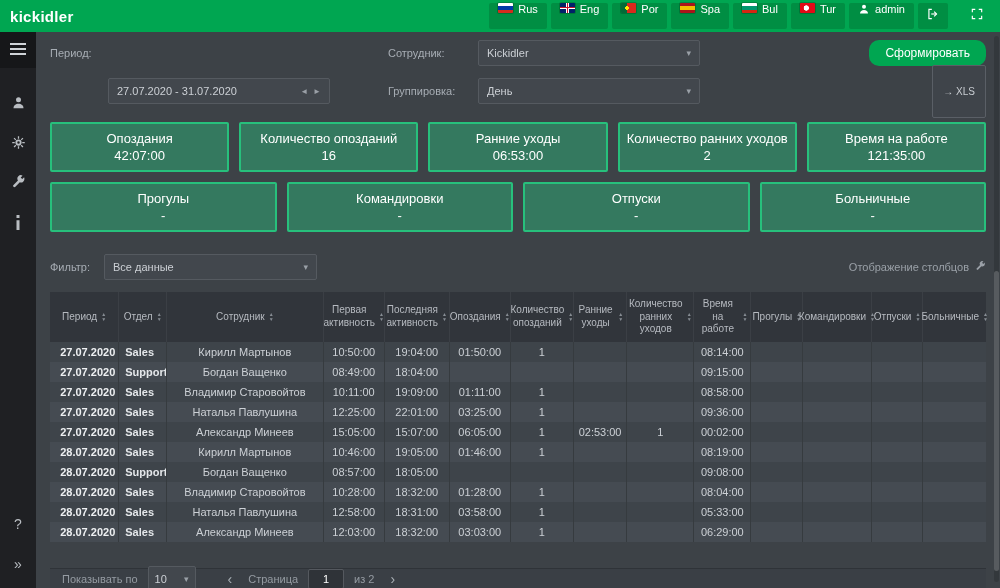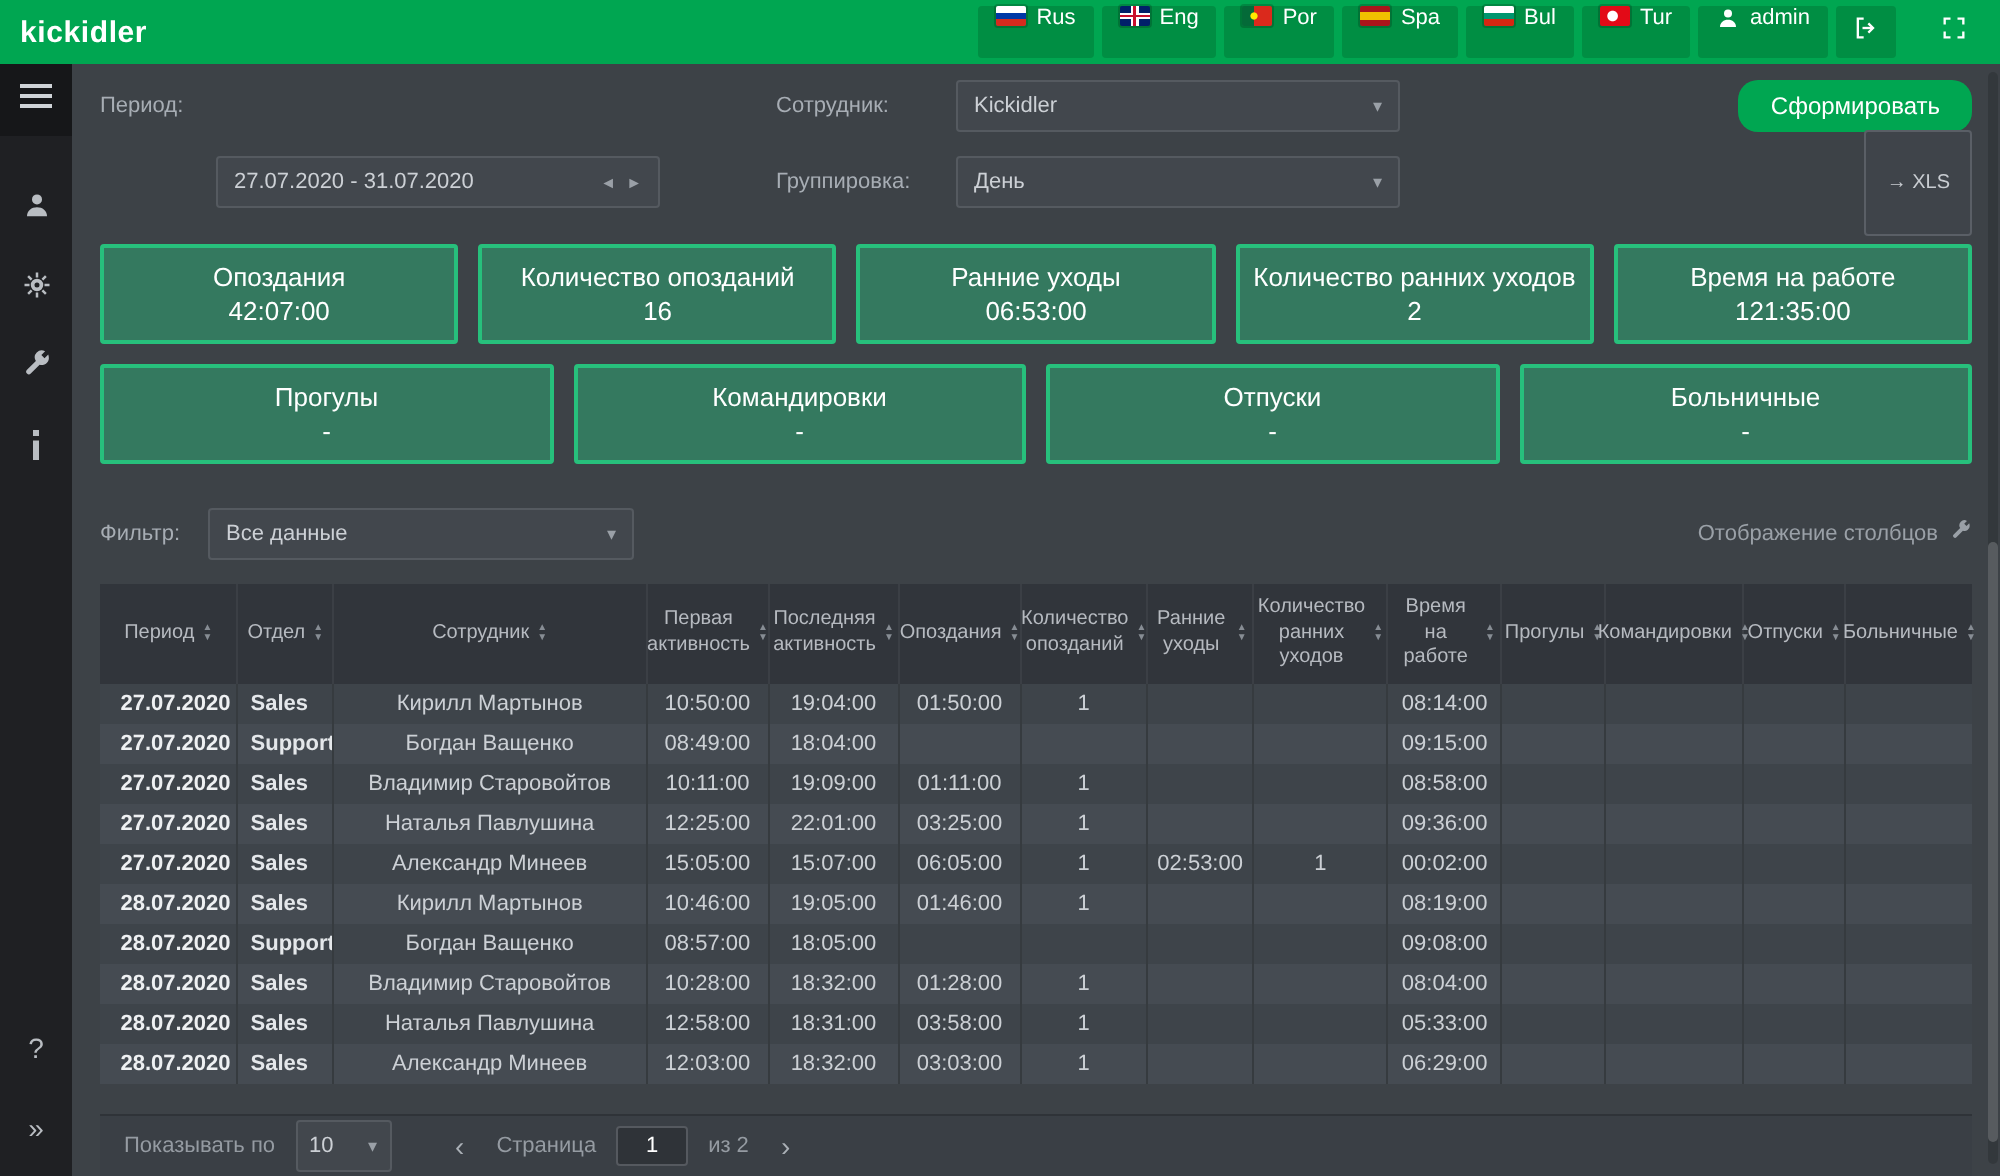--- a/index.html
+++ b/index.html
@@ -87,21 +87,21 @@
   th:nth-child(10){width:6.0%;} th:nth-child(11){width:5.4%;} th:nth-child(12){width:7.2%;}
   th:nth-child(13){width:5.4%;} th:nth-child(14){width:6.6%;}
   tbody td{padding:4px 3px;font-size:11px;color:#ccd0d5;text-align:center;border-right:1px solid rgba(0,0,0,.10);overflow:hidden;white-space:nowrap;}
   tbody td:last-child{border-right:none;}
   tbody tr:nth-child(odd){background:#3e444a;}
   tbody tr:nth-child(even){background:#454b52;}
   tbody td:nth-child(1){text-align:right;padding-left:8px;font-weight:bold;color:#eef0f2;}
   tbody td:nth-child(2){text-align:left;padding-left:6px;font-weight:bold;color:#e4e7ea;}
 
   
-  .table-footer{height:31px;background:#3a3f45;border-top:1px solid #2f3338;display:flex;align-items:center;gap:10px;padding:0 12px;color:#959ba2;font-size:11px;margin-top:auto;}
+  .table-footer{height:20px;background:#3a3f45;border-top:1px solid #2f3338;display:flex;align-items:center;gap:10px;padding:0 12px;color:#959ba2;font-size:11px;margin-top:auto;}
   .select.mini{width:48px;height:22px;padding:12px 6px;}
   .pg-btn{color:#aab0b6;font-size:14px;cursor:pointer;padding:0 6px;}
   .pg-prev::after{content:"\2039";}
   .pg-next::after{content:"\203A";}
   .pg-prev{margin-left:16px;}
   .page-input{width:36px;height:20px;background:#2f3338;border:1px solid #55595f;border-radius:2px;color:#fff;font-size:11px;text-align:center;font-family:inherit;}
 
   
   .scrollbar{position:absolute;right:1px;top:36px;width:5px;height:546px;background:rgba(0,0,0,.15);border-radius:3px;}
   .scroll-thumb{position:absolute;top:235px;height:300px;width:5px;background:rgba(255,255,255,.18);border-radius:3px;}

